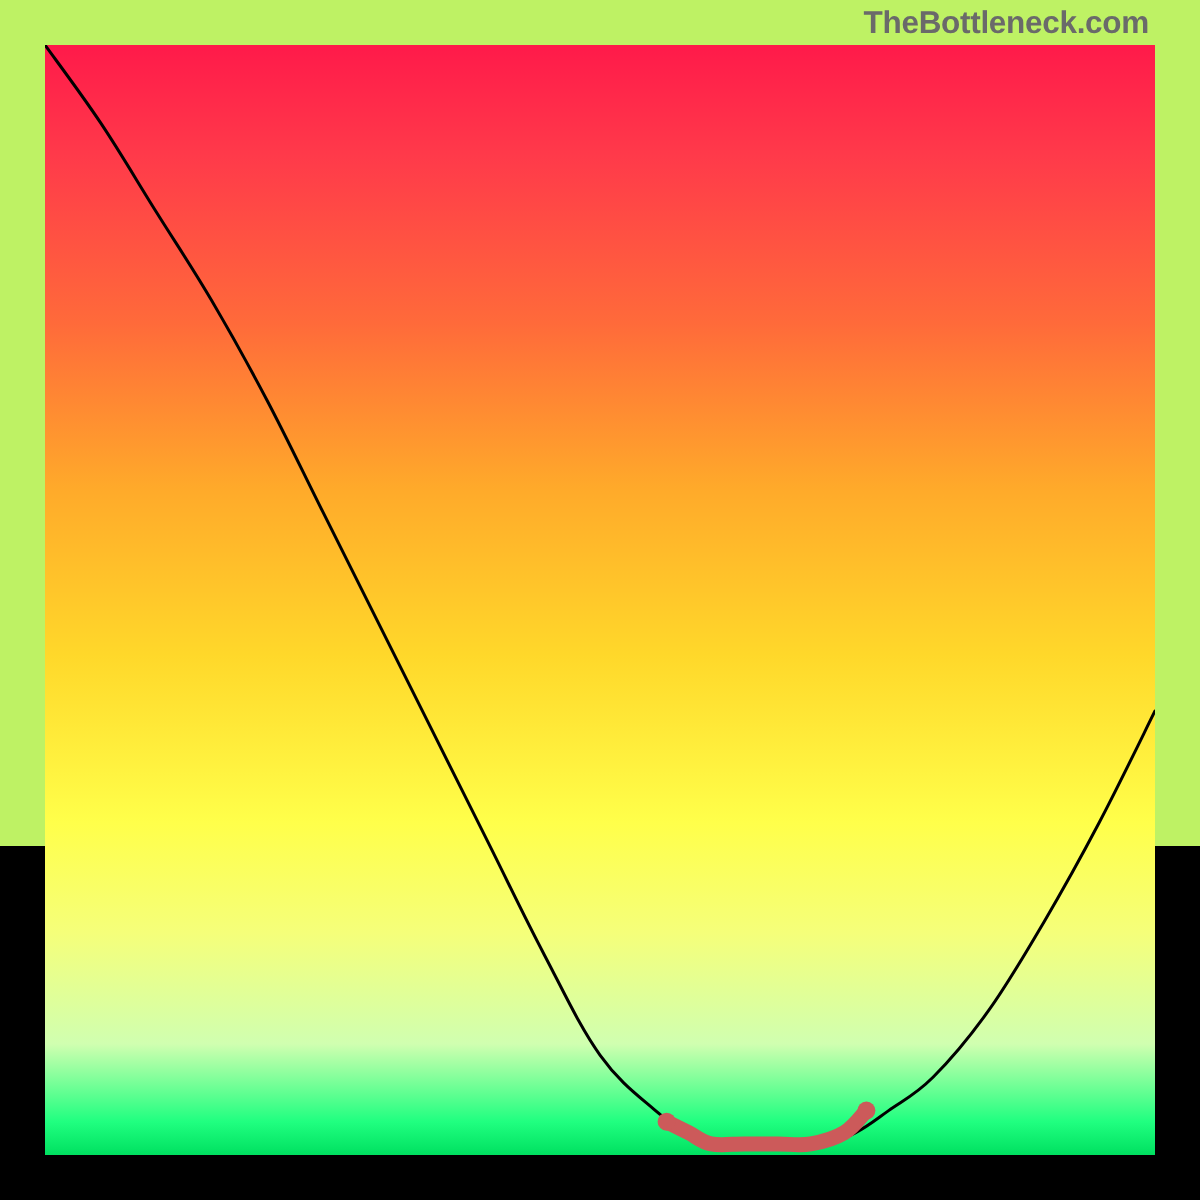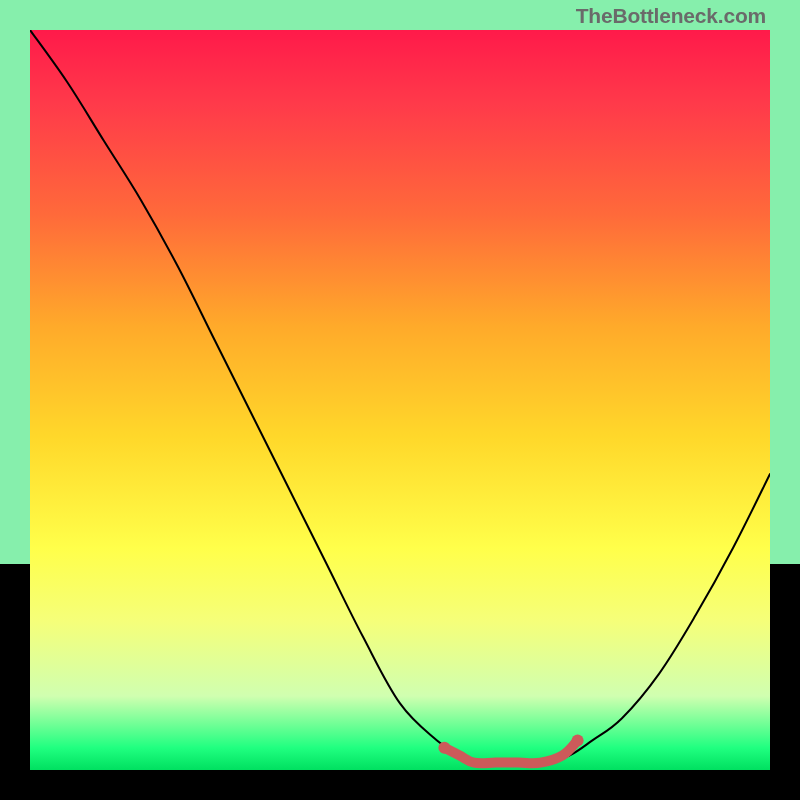--- a/index.html
+++ b/index.html
@@ -1,20 +1,20 @@
 <!DOCTYPE html>
 <html><head>
 <meta charset="utf-8">
 <style>
   * { margin: 0; padding: 0; box-sizing: border-box; }
   html, body { width: 800px; height: 800px; overflow: hidden; background: #000; }
   .container {
     width: 800px;
     height: 564px;
-    background: #86efac;
+    background: #bef264;
     position: relative;
   }
   .plot-area {
     position: absolute;
     left: 30px;
     top: 30px;
     width: 740px;
     height: 740px;
     background: linear-gradient(to bottom,
       #ff1a4a 0%,

